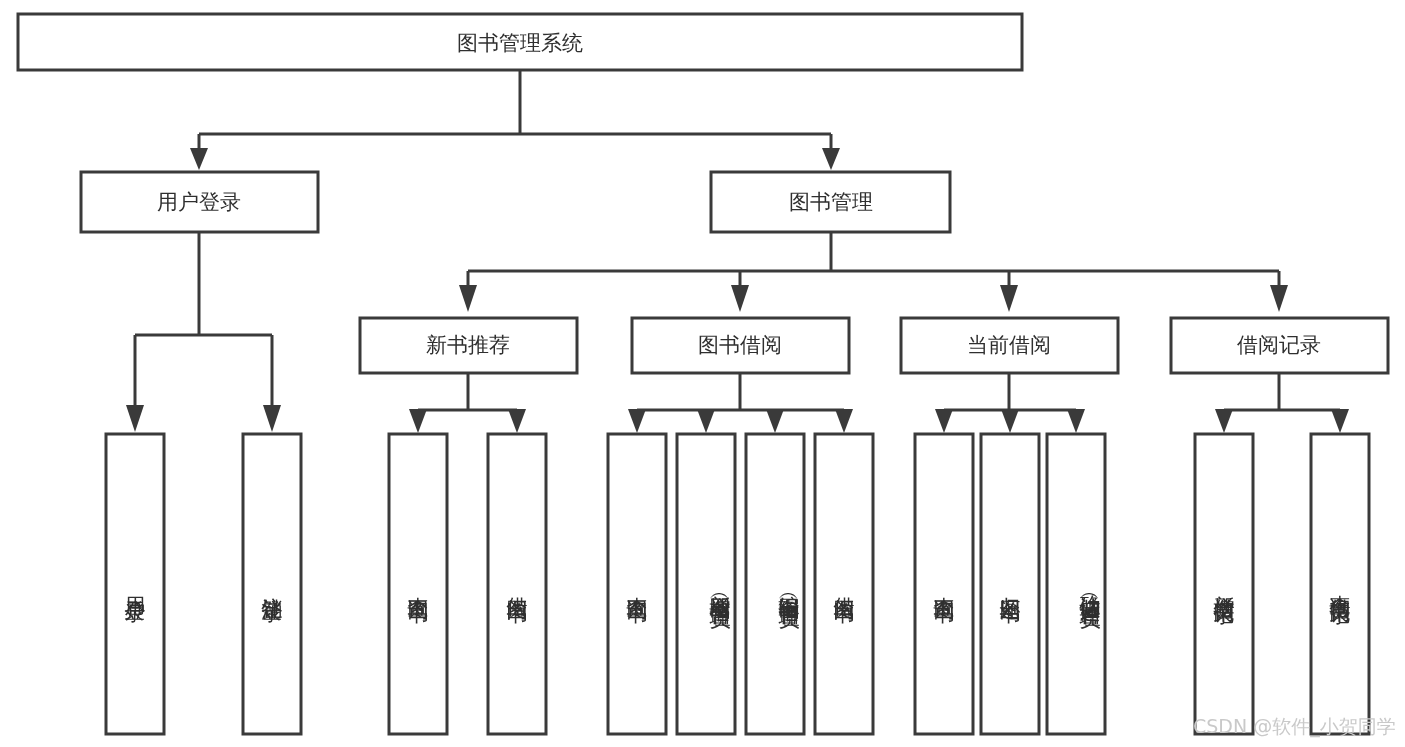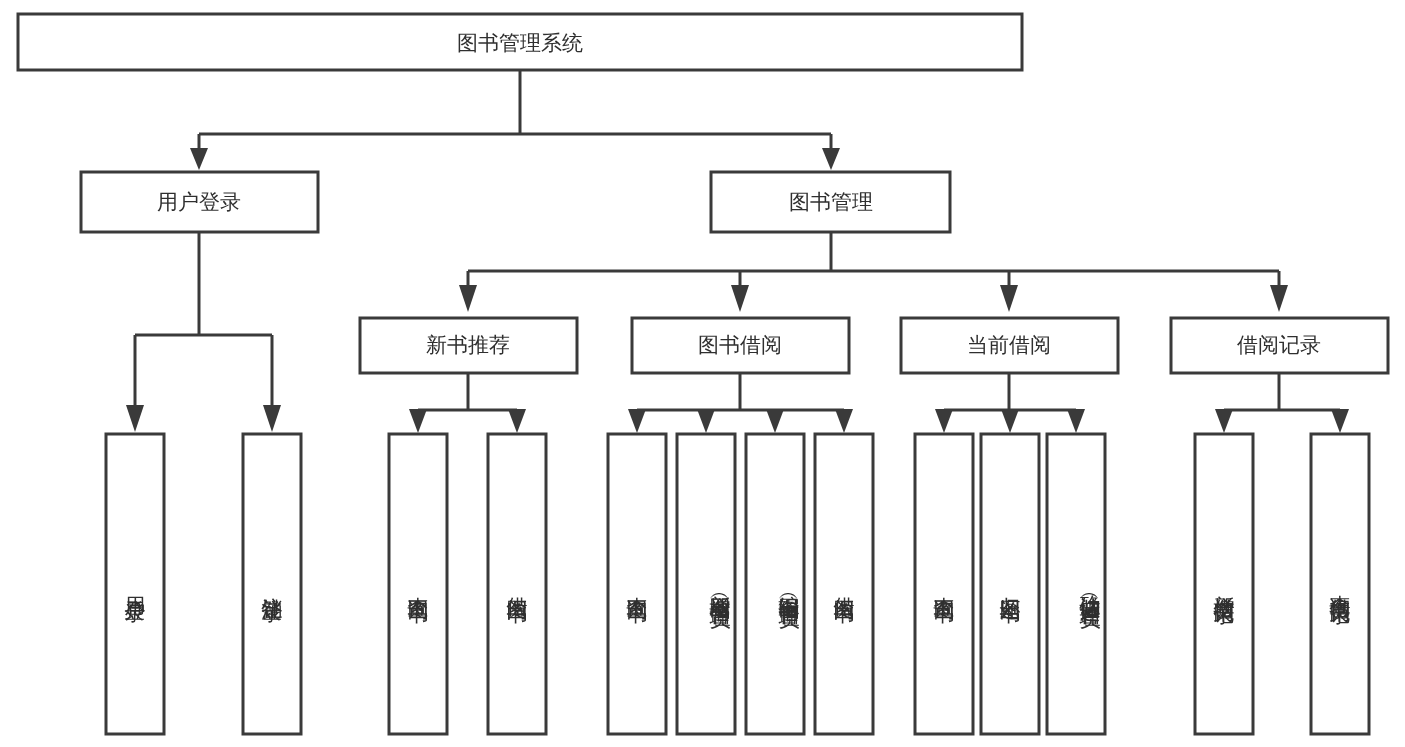--- a/index.html
+++ b/index.html
@@ -153,14 +153,15 @@
   <div class="v-label" style="left:750px;top:440px;width:50px;height:294px;display:flex;align-items:flex-start;justify-content:center;">编辑图书（管理员）</div>
   <div class="v-label" style="left:819px;top:434px;width:50px;height:300px;display:flex;align-items:center;justify-content:center;">借阅图书</div>
 
   <div class="v-label" style="left:919px;top:434px;width:50px;height:300px;display:flex;align-items:center;justify-content:center;">查询图书</div>
   <div class="v-label" style="left:985px;top:434px;width:50px;height:300px;display:flex;align-items:center;justify-content:center;">归还图书</div>
   <div class="v-label" style="left:1051px;top:440px;width:50px;height:294px;display:flex;align-items:flex-start;justify-content:center;">确认归还（管理员）</div>
 
   <div class="v-label" style="left:1199px;top:434px;width:50px;height:300px;display:flex;align-items:center;justify-content:center;">新增借阅记录</div>
   <div class="v-label" style="left:1315px;top:434px;width:50px;height:300px;display:flex;align-items:center;justify-content:center;">查询借阅记录</div>
 
+  <div class="wm" style="left:1193px;top:714px;">CSDN @软件_小贺同学</div>
 
 </div>
 
 </body></html>

